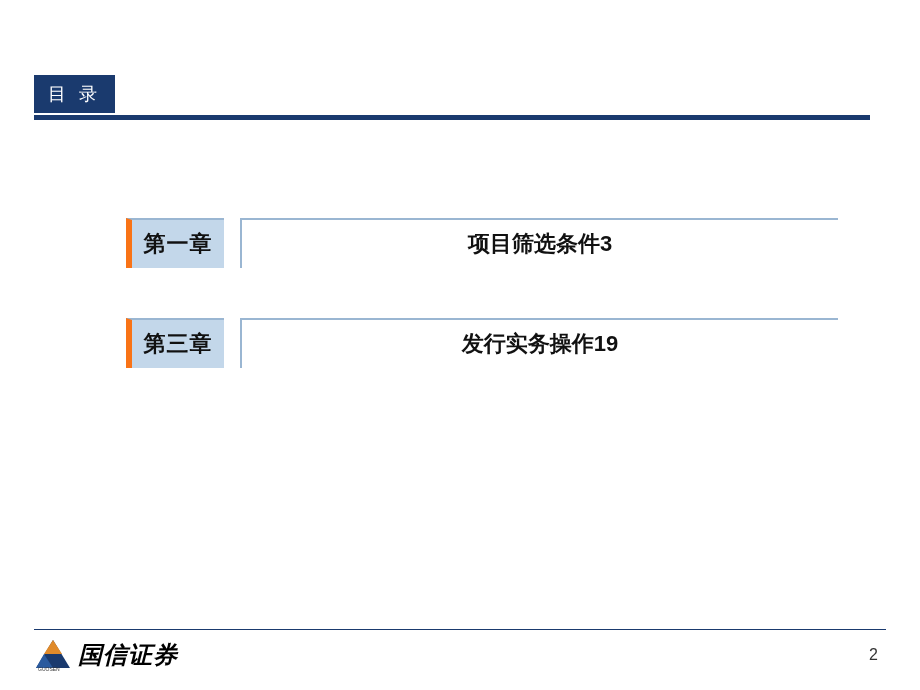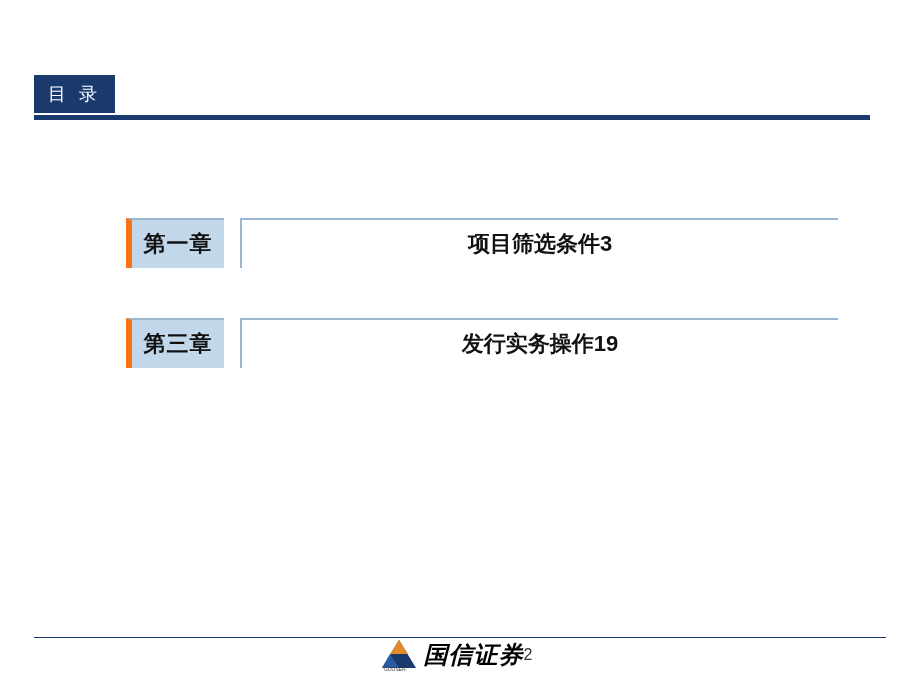--- a/index.html
+++ b/index.html
@@ -74,23 +74,24 @@
     .page-num {
       font-weight: bold;
       font-size: 22px;
     }
     .footer {
       position: absolute;
       bottom: 18px;
       left: 34px;
       right: 34px;
       border-top: 1.5px solid #1a3a6e;
+      padding-top: 8px;
       display: flex;
       align-items: center;
-      justify-content: center;
+      justify-content: space-between;
     }
     .logo-wrap {
       display: flex;
       align-items: center;
       gap: 6px;
     }
     .logo-text {
       font-size: 24px;
       font-weight: 900;
       color: #000;

